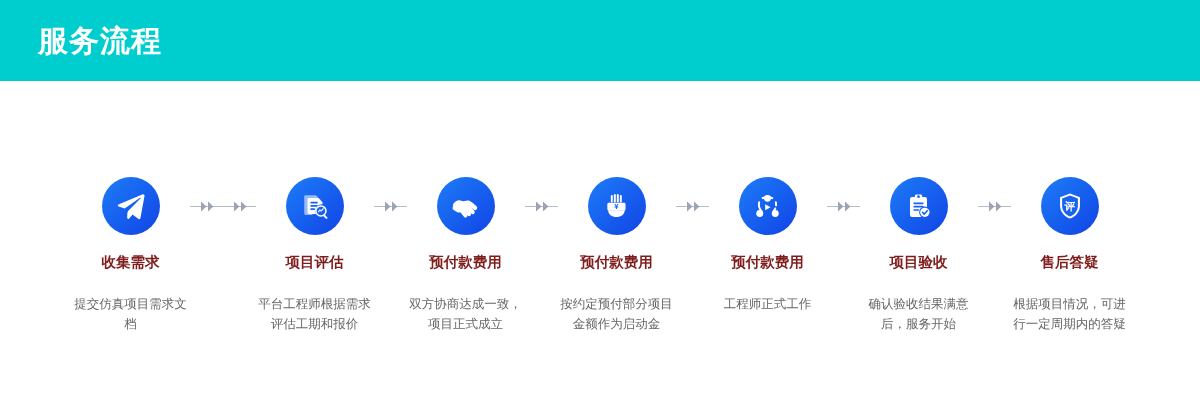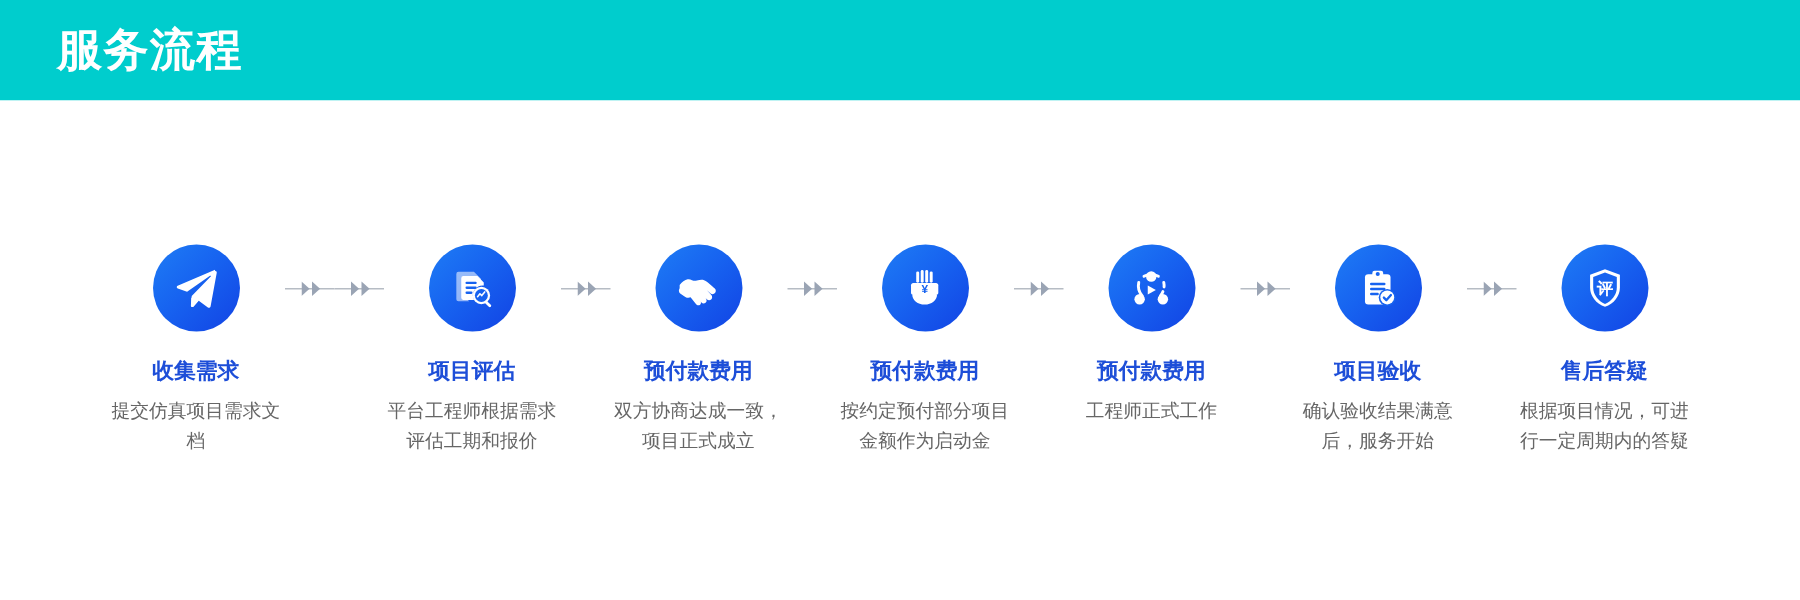--- a/index.html
+++ b/index.html
@@ -10,21 +10,21 @@
     width: 1200px;
     height: 400px;
     background: #ffffff;
     font-family: "Liberation Sans", "DejaVu Sans", sans-serif;
     overflow: hidden;
   }
 
   
   .header-band {
     width: 1200px;
-    height: 67px;
+    height: 81px;
     background: #00cdcd;
     display: flex;
     align-items: center;
     box-sizing: border-box;
     padding-left: 38px;
   }
   .header-title {
     color: #ffffff;
     font-size: 30px;
     font-weight: bold;
@@ -71,26 +71,26 @@
     flex: 0 0 58px;
   }
   .step-circle svg {
     display: block;
   }
 
   .step-title {
     margin-top: 19px;
     font-size: 14.5px;
     font-weight: bold;
-    color: #1d4ed8;
+    color: #7f1d1d;
     line-height: 1.2;
     white-space: nowrap;
   }
   .step-desc {
-    margin-top: 8px;
+    margin-top: 24px;
     font-size: 12.5px;
     color: #666666;
     line-height: 1.55;
     width: 118px;
     word-break: break-all;
   }
 
   
   .connector {
     flex: 0 0 33px;

